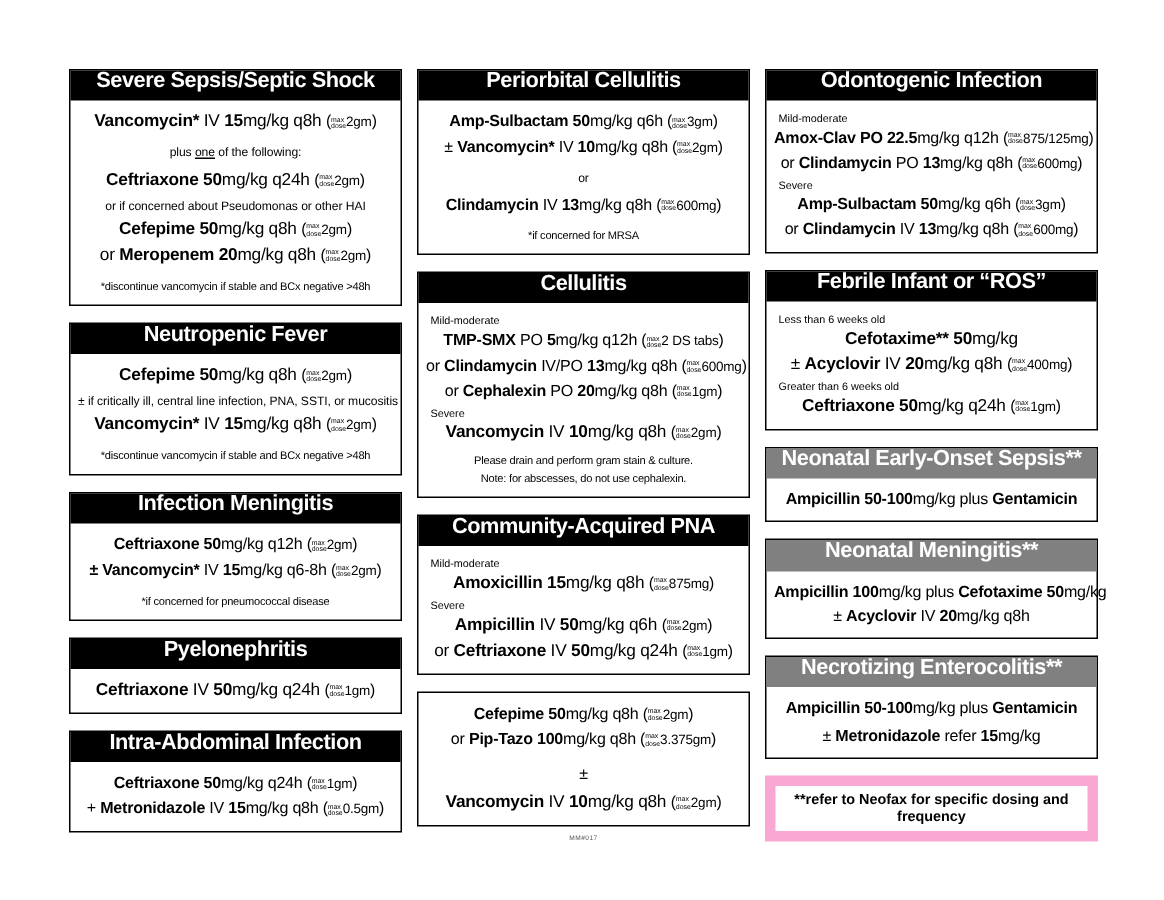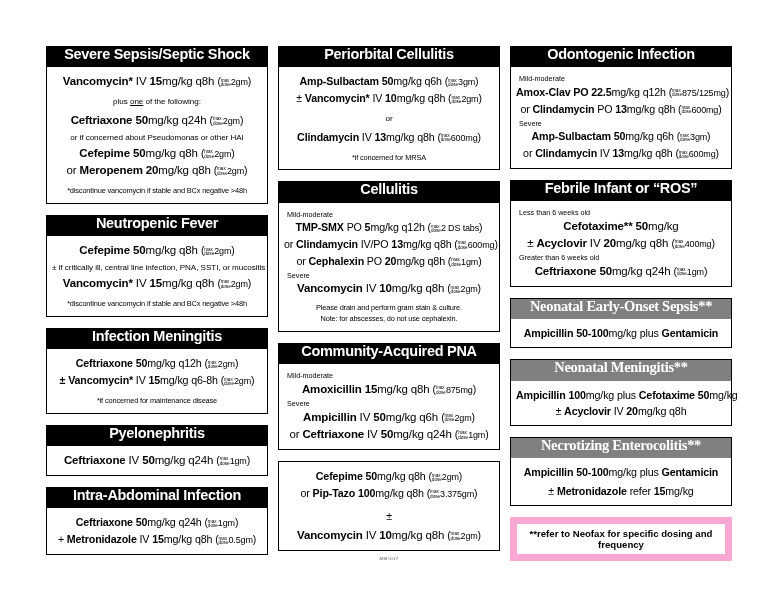--- a/index.html
+++ b/index.html
@@ -46,21 +46,20 @@
     text-align: center;
     font-weight: bold;
     font-size: 14.5px;
     letter-spacing: -0.3px;
     padding: 0 2px 5px 2px;
     line-height: 1.05;
   }
   .panel.grey > .panel-header {
     background: #808080;
     color: #ffffff;
-    font-family: Liberation Serif, serif;
   }
   .panel-body {
     padding: 6px 5px 6px 5px;
     text-align: center;
   }
   .line {
     font-size: 10.5px;
     line-height: 1.32;
     margin: 0;
     padding: 1px 0;
@@ -194,21 +193,21 @@
       <div class="panel">
         <div class="panel-header">Infection Meningitis</div>
         <div class="panel-body">
           <div class="line mid">
             <b>Ceftriaxone 50</b><span>mg/kg q12h </span><span class="maxdose"><span class="paren">(</span><span class="stack"><span>max</span><span>dose</span></span><span>2gm</span><span class="paren">)</span></span>
           </div>
           <div class="line mid">
             <b>± </b><b>Vancomycin*</b><span> IV </span><b>15</b><span>mg/kg q6-8h </span><span class="maxdose"><span class="paren">(</span><span class="stack"><span>max</span><span>dose</span></span><span>2gm</span><span class="paren">)</span></span>
           </div>
           <div class="gap"></div>
-          <div class="line tiny">*if concerned for maintenance disease</div>
+          <div class="line tiny">*if concerned for pneumococcal disease</div>
         </div>
       </div>
 
       <div class="panel">
         <div class="panel-header">Pyelonephritis</div>
         <div class="panel-body">
           <div class="line big">
             <b>Ceftriaxone</b><span> IV </span><b>50</b><span>mg/kg q24h </span><span class="maxdose"><span class="paren">(</span><span class="stack"><span>max</span><span>dose</span></span><span>1gm</span><span class="paren">)</span></span>
           </div>
         </div>

